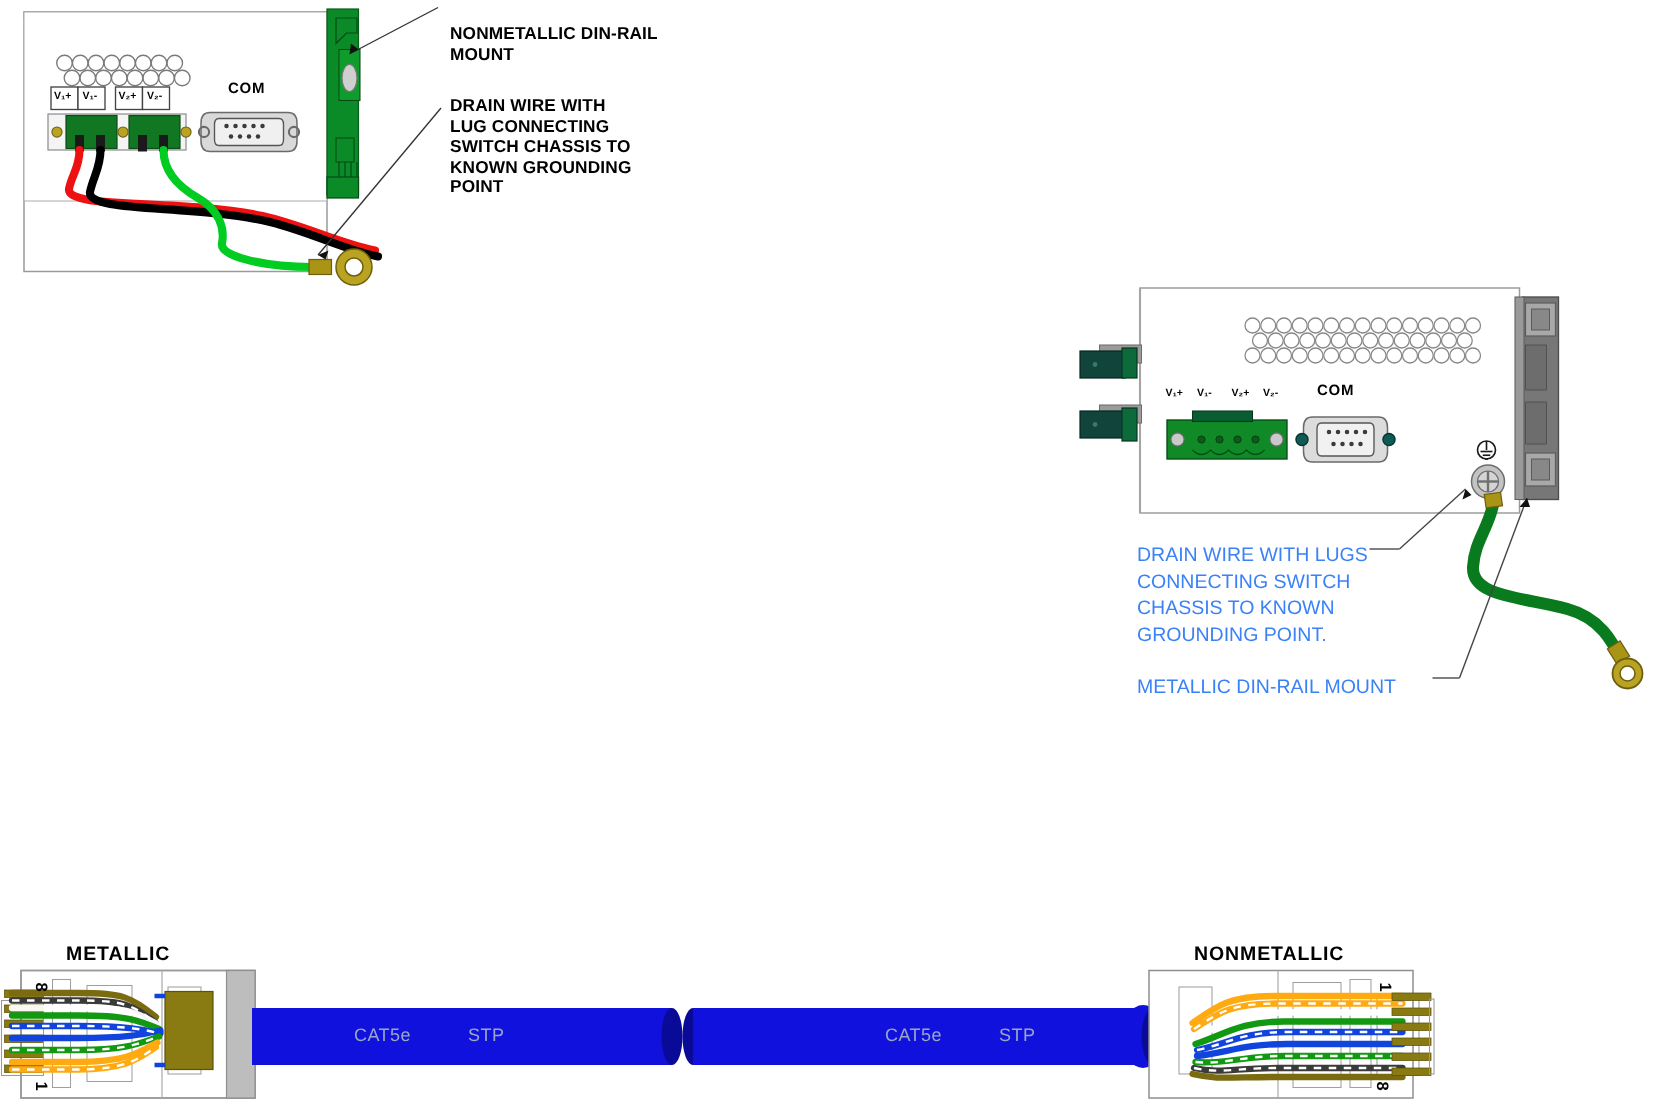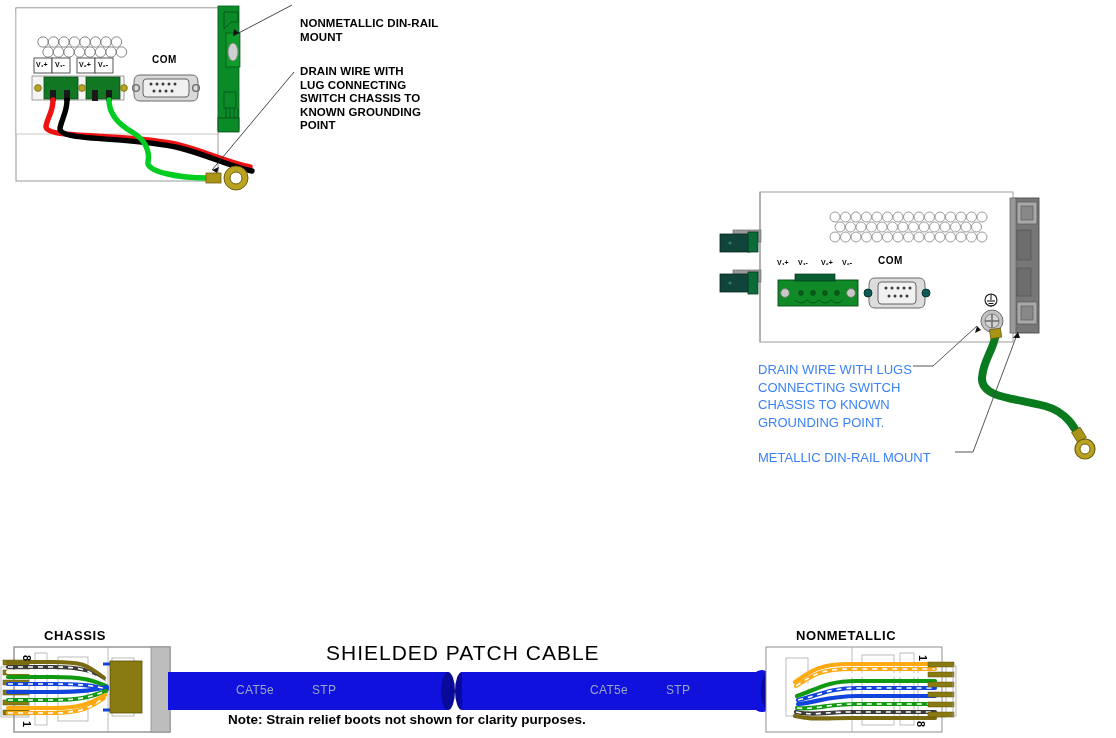--- a/index.html
+++ b/index.html
@@ -393,28 +393,26 @@
         <rect x="928" y="62" width="26" height="5"></rect>
           <rect x="928" y="72" width="26" height="5"></rect>
         <rect x="928" y="82" width="26" height="5"></rect>
           <rect x="928" y="92" width="26" height="5"></rect>
       </g>
       <rect x="953" y="46" width="3" height="50" fill="none" stroke="#9a9a9a" stroke-width="0.7"></rect>
     </g>
 
   </svg>
 
-  <div class="abs cab-title" style="left:326px;top:21px;">SHIELDED PATCH CABLE</div>
   <div class="abs cat-lbl" style="left:236px;top:63px;">CAT5e</div>
   <div class="abs cat-lbl" style="left:312px;top:63px;">STP</div>
   <div class="abs cat-lbl" style="left:590px;top:63px;">CAT5e</div>
   <div class="abs cat-lbl" style="left:666px;top:63px;">STP</div>
 
-  <div class="abs conn-lbl" style="left:44px;top:8px;">CHASSIS</div>
+  <div class="abs conn-lbl" style="left:44px;top:8px;">METALLIC</div>
   <div class="abs conn-lbl" style="left:796px;top:8px;">NONMETALLIC</div>
 
   <div class="abs lbl-tiny" style="left:24px;top:32px;transform:rotate(90deg);font-size:11px;">8</div>
   <div class="abs lbl-tiny" style="left:24px;top:98px;transform:rotate(90deg);font-size:11px;">1</div>
   <div class="abs lbl-tiny" style="left:920px;top:32px;transform:rotate(90deg);font-size:11px;">1</div>
   <div class="abs lbl-tiny" style="left:918px;top:98px;transform:rotate(90deg);font-size:11px;">8</div>
 
-  <div class="abs cab-note" style="left:228px;top:92px;">Note: Strain relief boots not shown for clarity purposes.</div>
 </div>
 
 </body></html>

